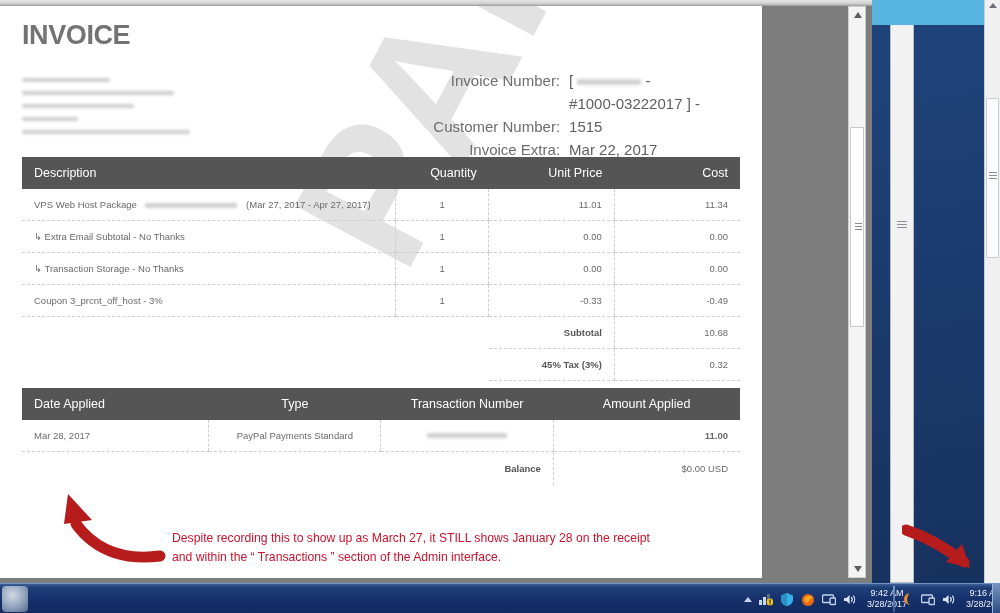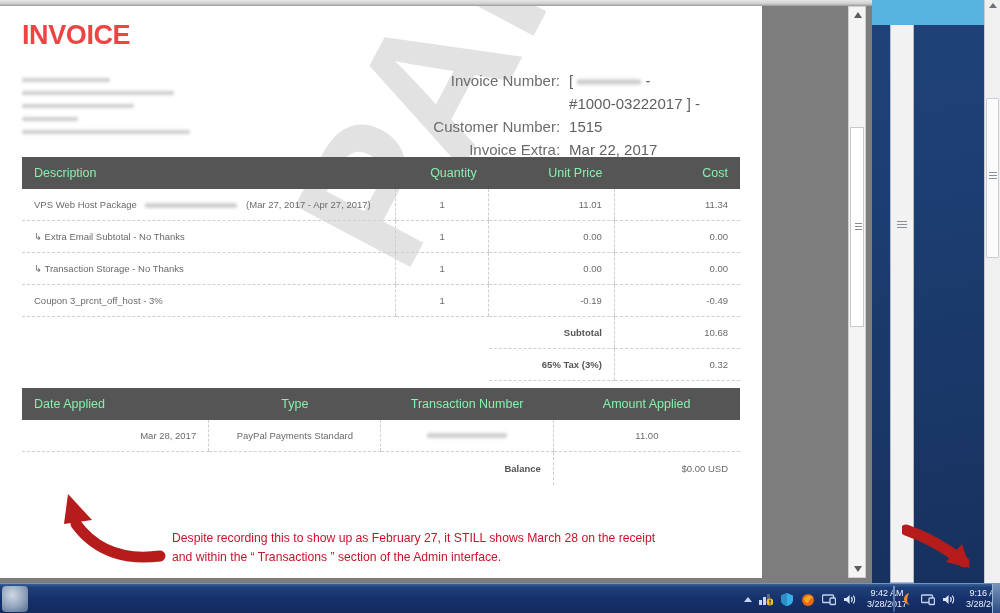--- a/index.html
+++ b/index.html
@@ -113,21 +113,21 @@
     position:absolute; left:250px; top:190px;
     font-size:190px; font-weight:bold; color:#e2e2e2;
     transform: rotate(-62deg); transform-origin: 0 0;
     letter-spacing:6px; pointer-events:none; user-select:none;
     font-family:"Liberation Sans",sans-serif; white-space:nowrap; z-index:1;
   }
 
   .doc-body { position:relative; z-index:2; padding:0 22px; }
 
   #invoice-title {
-    font-size:27px; font-weight:bold; color:#ef4444;
+    font-size:27px; font-weight:bold; color:#737373;
     letter-spacing:-0.4px; padding-top:14px;
   }
 
   
   .redact {
     background: linear-gradient(180deg,rgba(160,160,160,.05),rgba(140,140,140,.55),rgba(160,160,160,.05));
     filter: blur(1.6px); border-radius:3px; display:inline-block;
   }
   #address-block { margin-top:26px; }
   #address-block .redact { display:block; margin-bottom:7px; height:6px; }
@@ -136,21 +136,21 @@
   #meta-table {
     position:absolute; right:60px; top:62px; font-size:15px; color:#6d6d6d;
   }
   #meta-table td { padding:2px 0; vertical-align:top; }
   #meta-table td.lbl { text-align:right; padding-right:7px; white-space:nowrap; }
   #meta-table td.val { text-align:left; white-space:nowrap; color:#5f5f5f; }
 
   
   table.inv { width:100%; border-collapse:collapse; }
   table.inv thead th {
-    background:#555555; color:#86efac; font-size:12.5px; font-weight:normal;
+    background:#555555; color:#ffffff; font-size:12.5px; font-weight:normal;
     padding:9px 12px; text-align:right;
   }
   table.inv thead th.desc { text-align:left; }
   table.inv thead th.ctr { text-align:right; }
   table.inv tbody td {
     font-size:9.5px; color:#6a6a6a; padding:10px 12px; text-align:right;
     border-bottom:1px dashed #cfcfcf; border-left:1px dashed #cfcfcf;
   }
   table.inv tbody td.desc { text-align:left; border-left:none; }
   table.inv tbody td.qty { text-align:center; }
@@ -183,22 +183,22 @@
     position:relative; z-index:2;
   }
   #payments-wrap { margin-top:7px; position:relative; z-index:2; }
   #payments-table col.p-date { width:26%; }
   #payments-table col.p-type { width:24%; }
   #payments-table col.p-txn  { width:24%; }
   #payments-table col.p-amt  { width:26%; }
   #payments-table thead th { text-align:center; }
   #payments-table thead th.left { text-align:left; }
   #payments-table tbody td { text-align:center; }
-  #payments-table tbody td.left { text-align:right; border-left:none; }
-  #payments-table tbody td.right { text-align:center; }
+  #payments-table tbody td.left { text-align:left; border-left:none; }
+  #payments-table tbody td.right { text-align:right;font-weight:bold; }
 
   #balance-table { width:100%; border-collapse:collapse; position:relative; z-index:2; }
   #balance-table col.b-pad { width:50%; }
   #balance-table col.b-lbl { width:24%; }
   #balance-table col.b-val { width:26%; }
   #balance-table td { font-size:9.5px; padding:11px 12px; }
   #balance-table td.blbl { text-align:right; font-weight:bold; color:#555555; }
   #balance-table td.bval { text-align:right; color:#6a6a6a; border-left:1px dashed #cfcfcf; }
   #balance-table td.pad { }
 
@@ -346,41 +346,41 @@
             </tr>
             <tr>
               <td class="desc">↳ Transaction Storage - No Thanks</td>
               <td class="qty">1</td>
               <td>0.00</td>
               <td>0.00</td>
             </tr>
             <tr>
               <td class="desc">Coupon 3_prcnt_off_host - 3%</td>
               <td class="qty">1</td>
-              <td>-0.19</td>
+              <td>-0.33</td>
               <td>-0.49</td>
             </tr>
           </tbody>
         </table>
 
         <table id="totals-table">
           <colgroup>
               <col class="c-pad">
               <col class="c-lbl">
               <col class="c-val">
             </colgroup>
           <tbody>
             <tr>
               <td class="pad"></td>
               <td class="tlbl">Subtotal</td>
               <td class="tval">10.68</td>
             </tr>
             <tr>
               <td class="pad"></td>
-              <td class="tlbl">65% Tax (3%)</td>
+              <td class="tlbl">45% Tax (3%)</td>
               <td class="tval">0.32</td>
             </tr>
           </tbody>
         </table>
       </div>
 
 
       <div id="payments-wrap">
         <table class="inv" id="payments-table">
           <colgroup>
@@ -426,21 +426,21 @@
       </div>
 
     </div>
 
     <svg id="left-arrow" viewBox="0 0 118 76">
       <path d="M108 66 C78 70, 46 64, 24 34" stroke="#b71c1c" stroke-width="11" fill="none" stroke-linecap="round"></path>
       <path d="M16 4 L40 30 L12 34 Z" fill="#b71c1c"></path>
     </svg>
 
     <div id="annotation-text">
-      <div>Despite recording this to show up as February 27, it STILL shows  March 28  on the receipt</div>
+      <div>Despite recording this to show up as March 27, it STILL shows  January 28  on the receipt</div>
       <div>and within the “ Transactions ” section of the Admin interface.</div>
     </div>
 
   </div>
 
   <div id="invoice-scrollbar">
     <div class="arrow-up"></div>
     <div class="thumb">
       <div class="grip"></div>
     </div>

